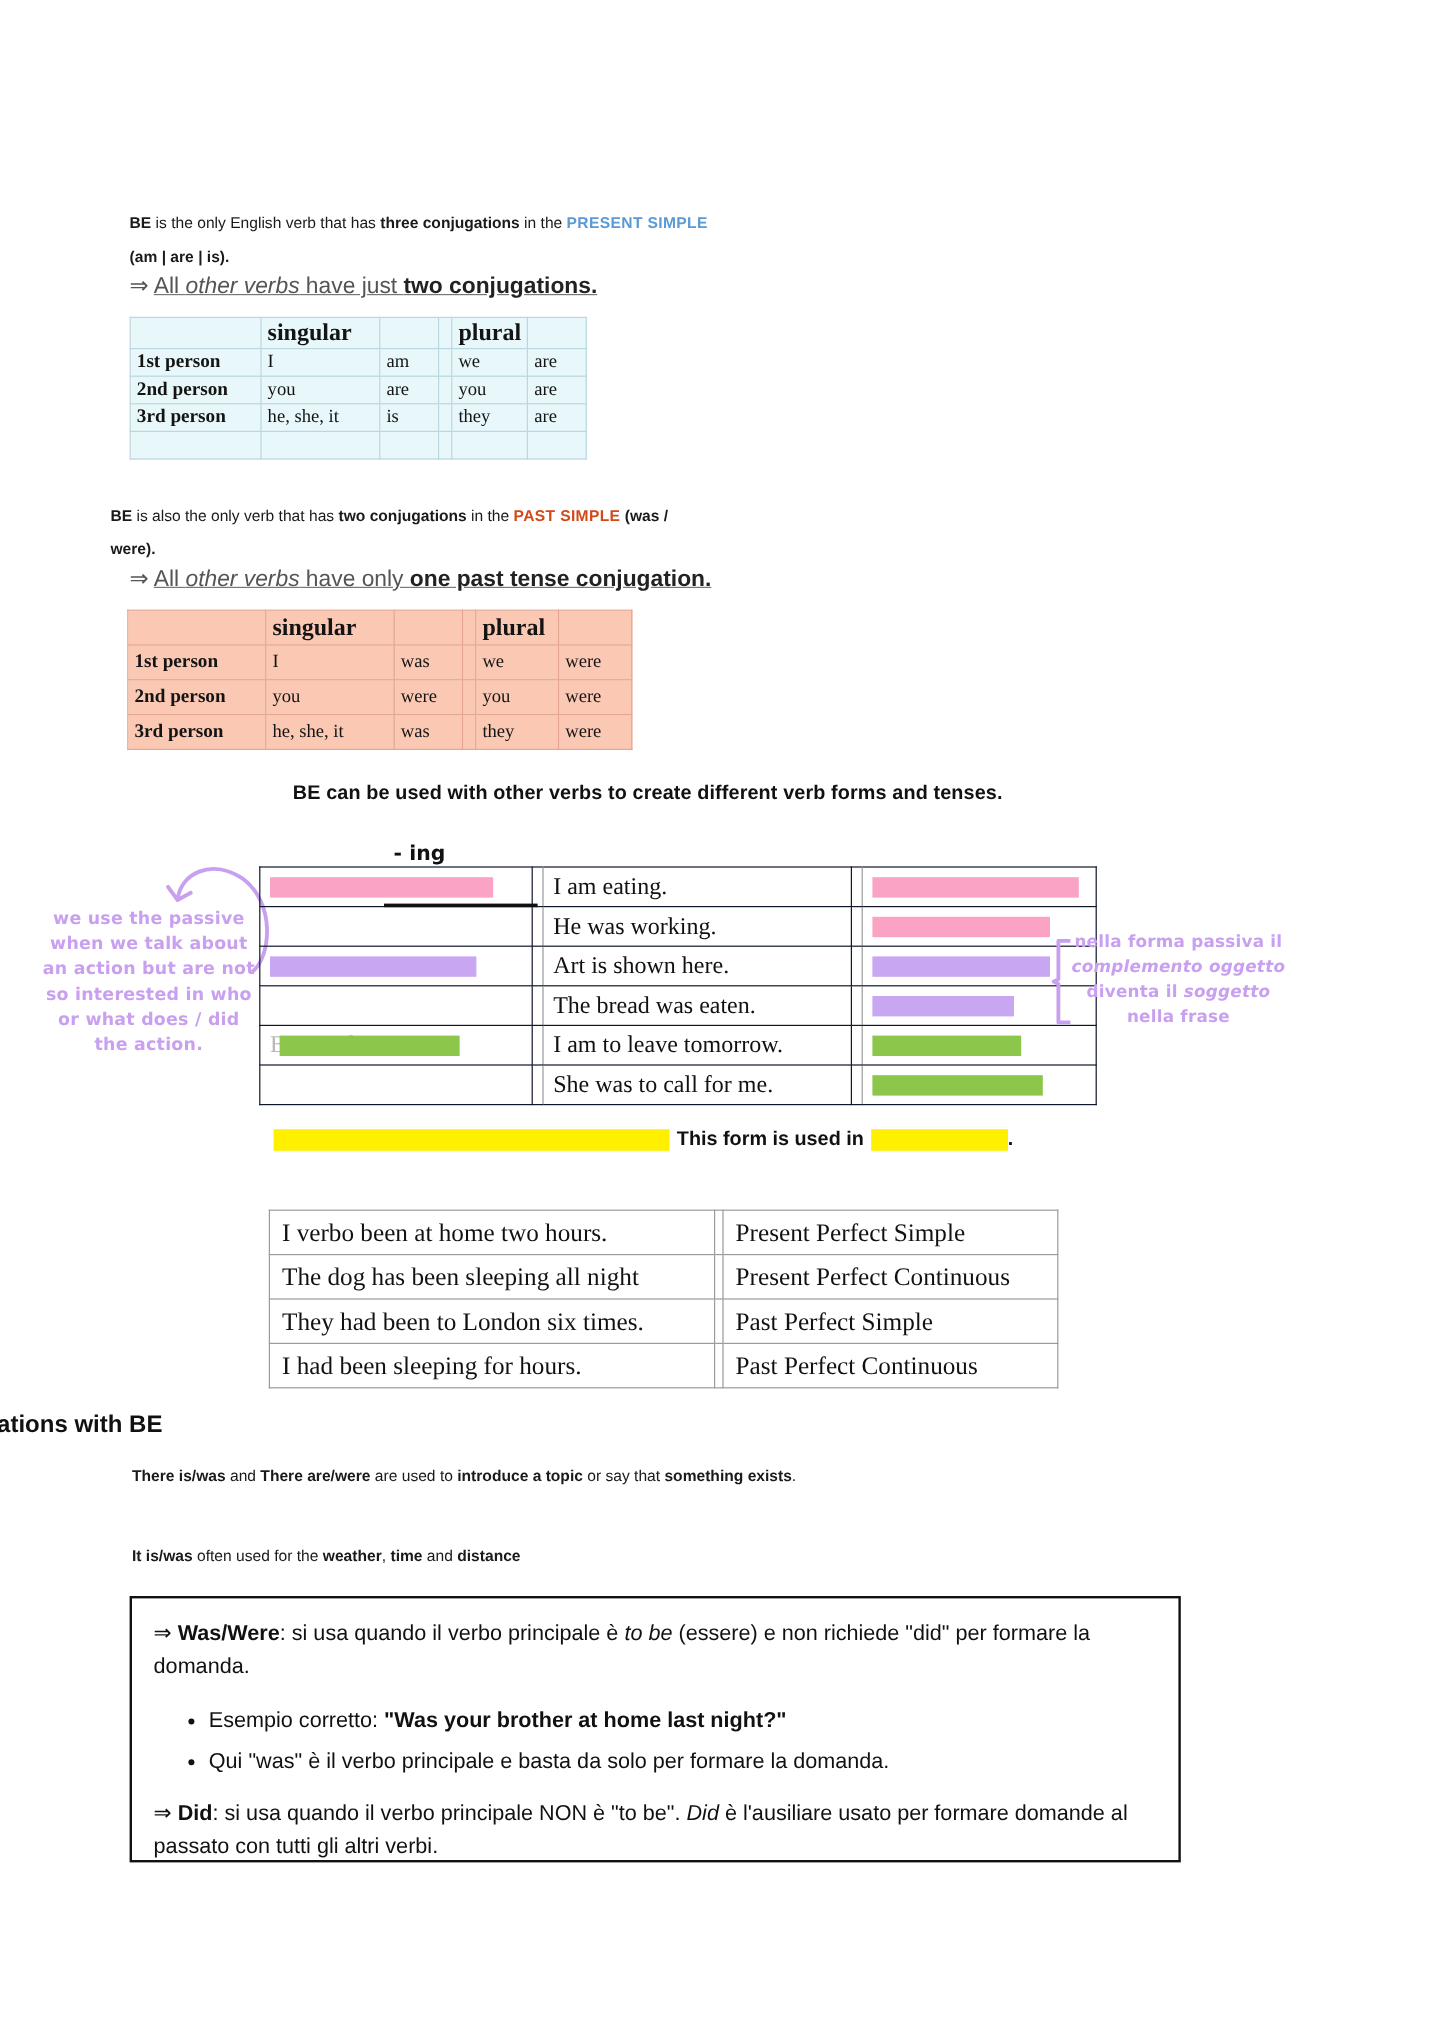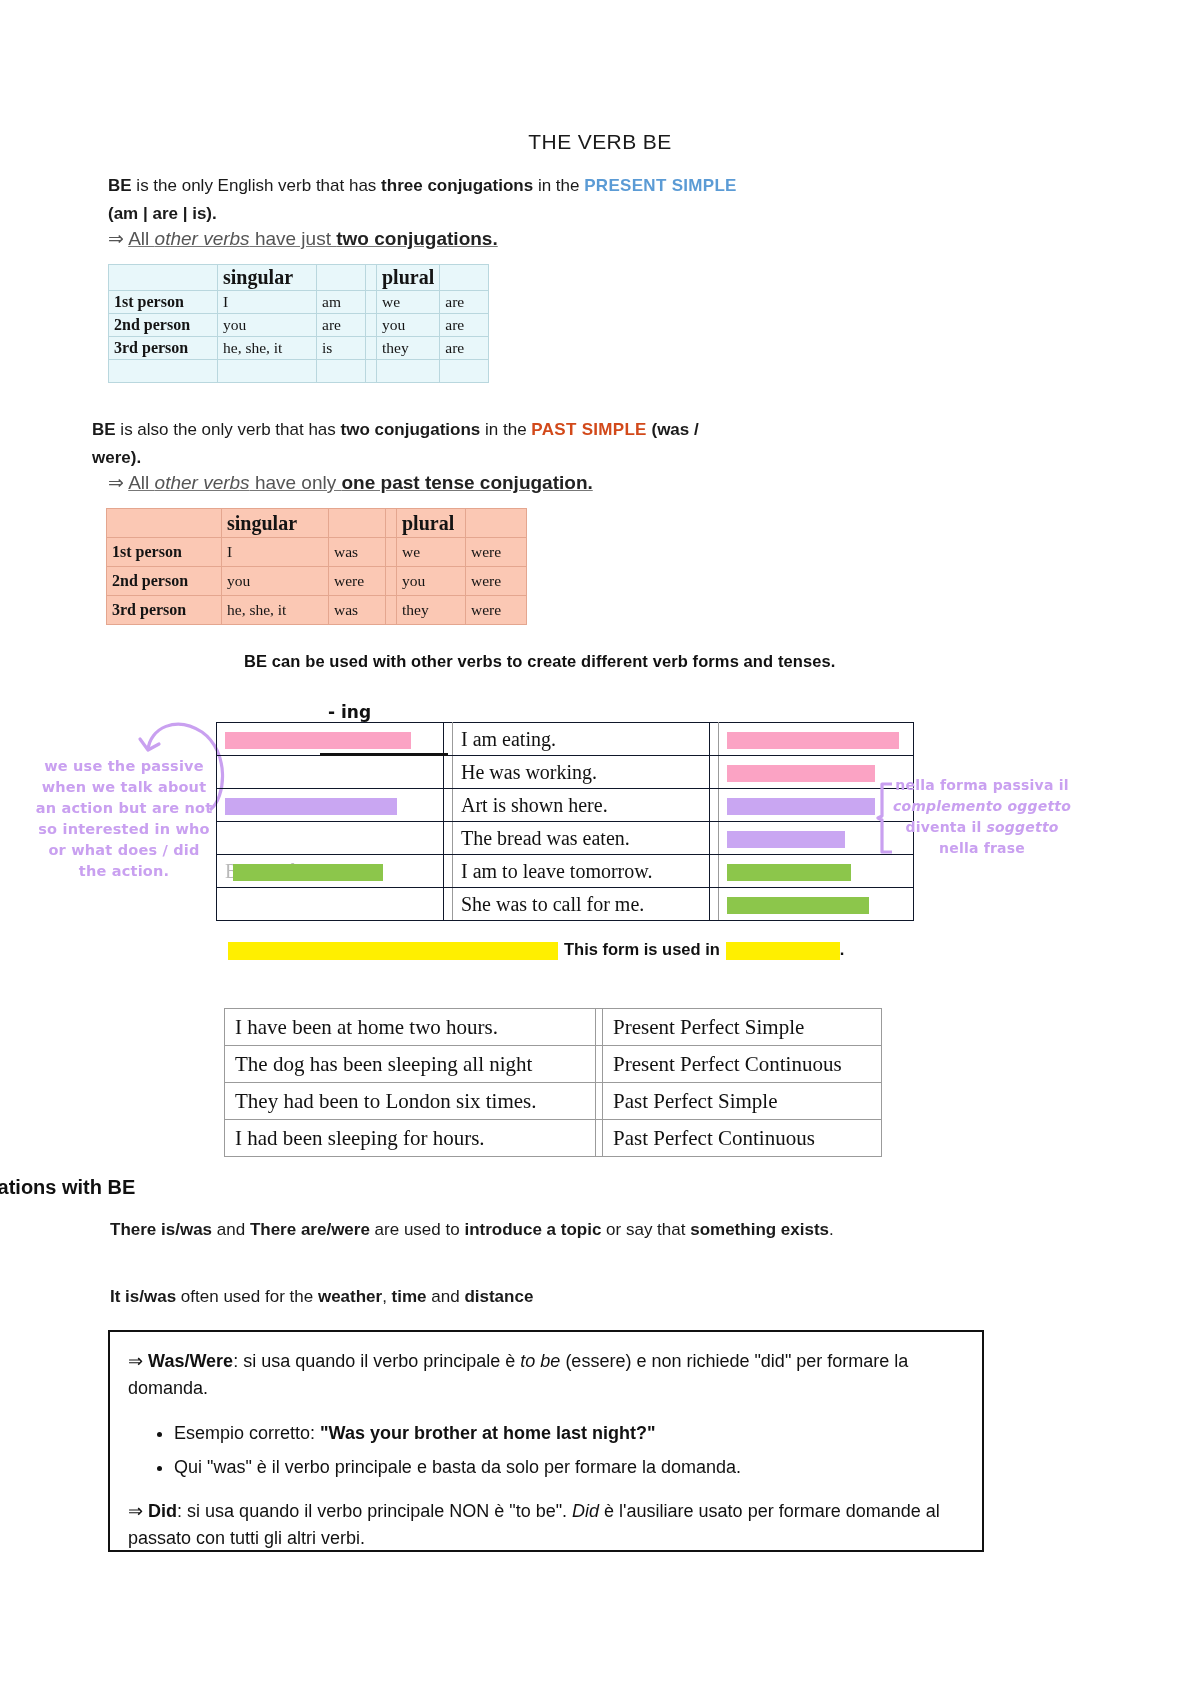--- a/index.html
+++ b/index.html
@@ -14,21 +14,21 @@
   .page{position:relative; width:1200px; height:1696px;}
 
   
   .doc-title{
     position:absolute; left:0; top:130px; width:1200px;
     text-align:center; font-size:21px; letter-spacing:.4px; color:#1a1a1a;
   }
 
   
   .para{
-    position:absolute; font-size:17px; line-height:28px; color:#1a1a1a;
+    position:absolute; font-size:13px; line-height:28px; color:#1a1a1a;
   }
   .b{font-weight:bold;}
   .blue{color:#5b9bd5; font-weight:bold; letter-spacing:.3px;}
   .orange{color:#d2491a; font-weight:bold; letter-spacing:.3px;}
   .arrowline{
     position:absolute; font-size:19px; line-height:26px; color:#555;
   }
   .arrowline .u{ text-decoration:underline; text-decoration-color:#777;margin-top:31px;}
   .arrowline i{font-style:italic;}
   .arrowline .strong{font-weight:bold; color:#222;}
@@ -137,21 +137,20 @@
   .ibox ul{margin:0 0 14px 0; padding-left:46px;}
   .ibox li{font-size:18px; line-height:34px; color:#111;}
   .ibox .it{font-style:italic;}
   .ibox .bb{font-weight:bold;}
 </style>
 </head>
 <body>
 
 <div class="page">
 
-  <div class="doc-title">THE VERB BE</div>
 
   <div class="para" style="left:108px; top:172px; width:880px;">
     <span class="b">BE</span><span> is the only English verb that has </span><span class="b">three conjugations</span><span> in the </span><span class="blue">PRESENT SIMPLE</span><br>
     <span class="b">(am | are | is).</span>
   </div>
 
   <div class="arrowline" style="left:108px; top:226px; width:880px;">
     <span>⇒</span>
     <span class="u"><span>All </span><i>other verbs</i><span> have just </span><span class="strong">two conjugations.</span></span>
   </div>
@@ -324,21 +323,21 @@
     <div>nella frase</div>
   </div>
 
   <div class="yellowline" style="left:228px; top:940px;">
     <span class="hl-yellow" style="width:330px;"></span><span style="padding:0 6px;">This form is used in</span><span class="hl-yellow" style="width:114px;"></span><span>.</span>
   </div>
 
   <table class="perfect" style="left:224px; top:1008px;">
     <tbody>
         <tr>
-      <td style="width:350px;">I have been at home two hours.</td>
+      <td style="width:350px;">I verbo been at home two hours.</td>
       <td class="mid"></td>
       <td style="width:258px;">Present Perfect Simple</td>
     </tr>
     <tr>
       <td>The dog has been sleeping all night</td>
       <td class="mid"></td>
       <td>Present Perfect Continuous</td>
     </tr>
     <tr>
       <td>They had been to London six times.</td>

